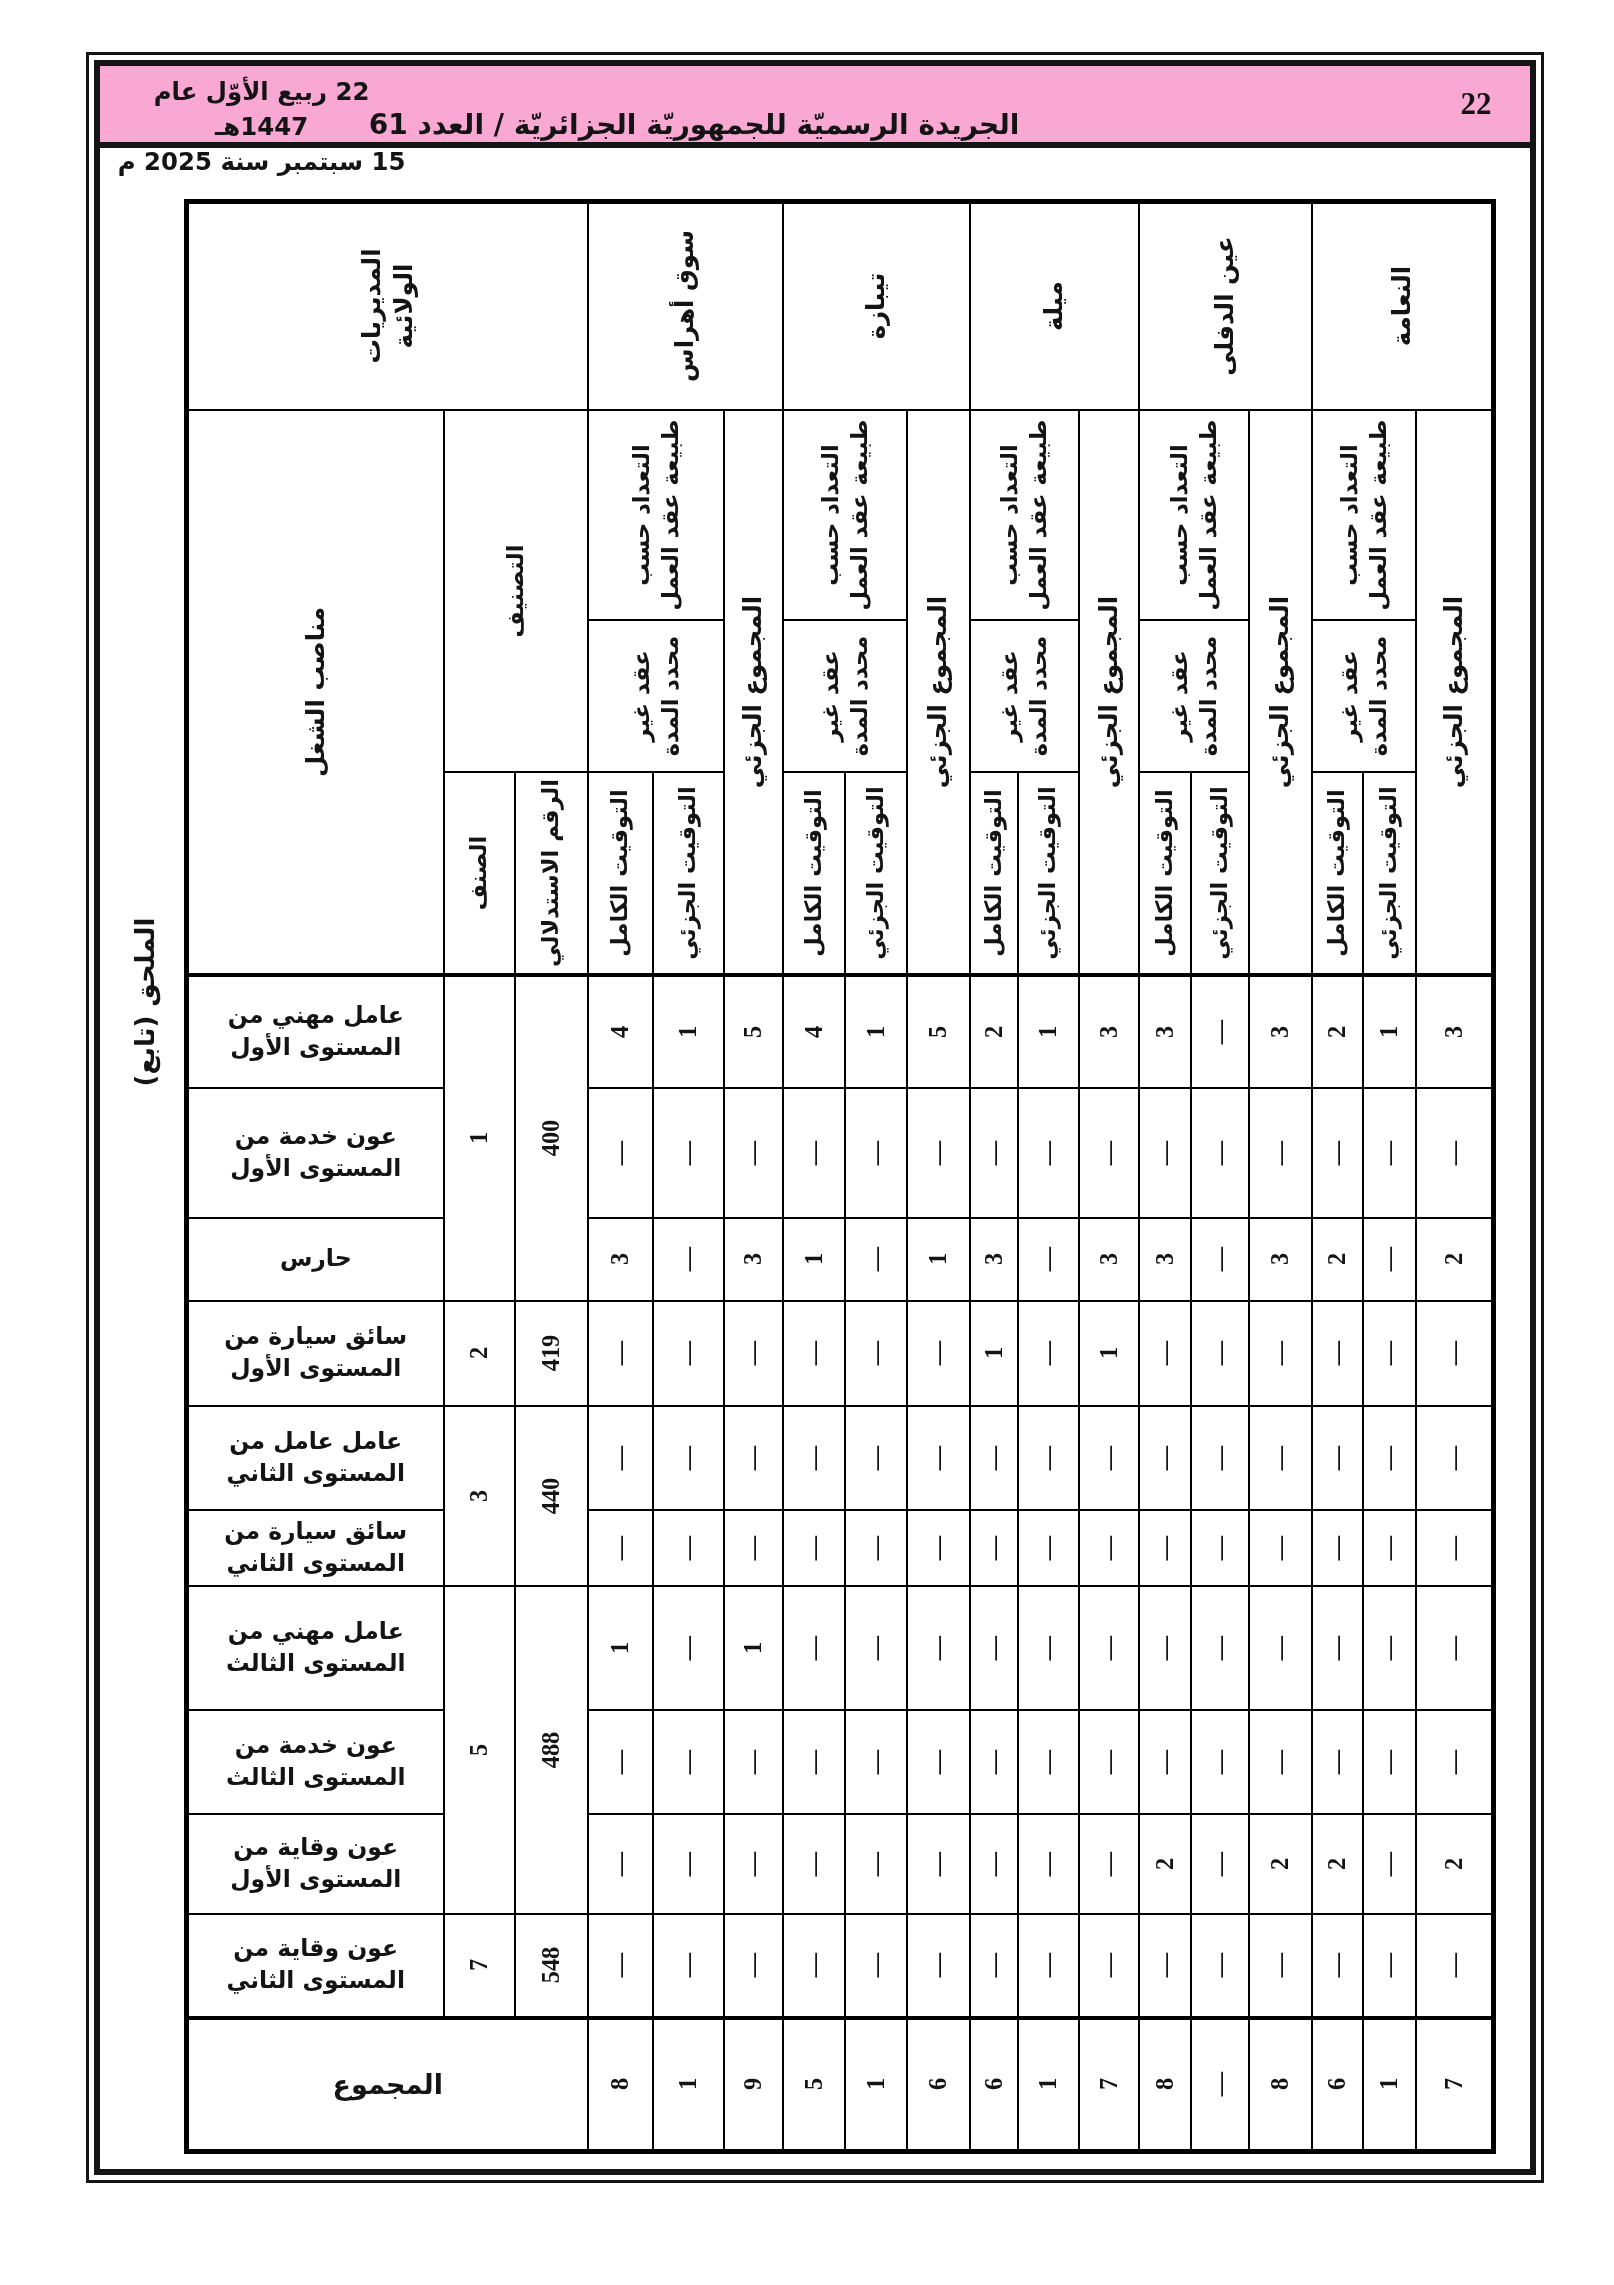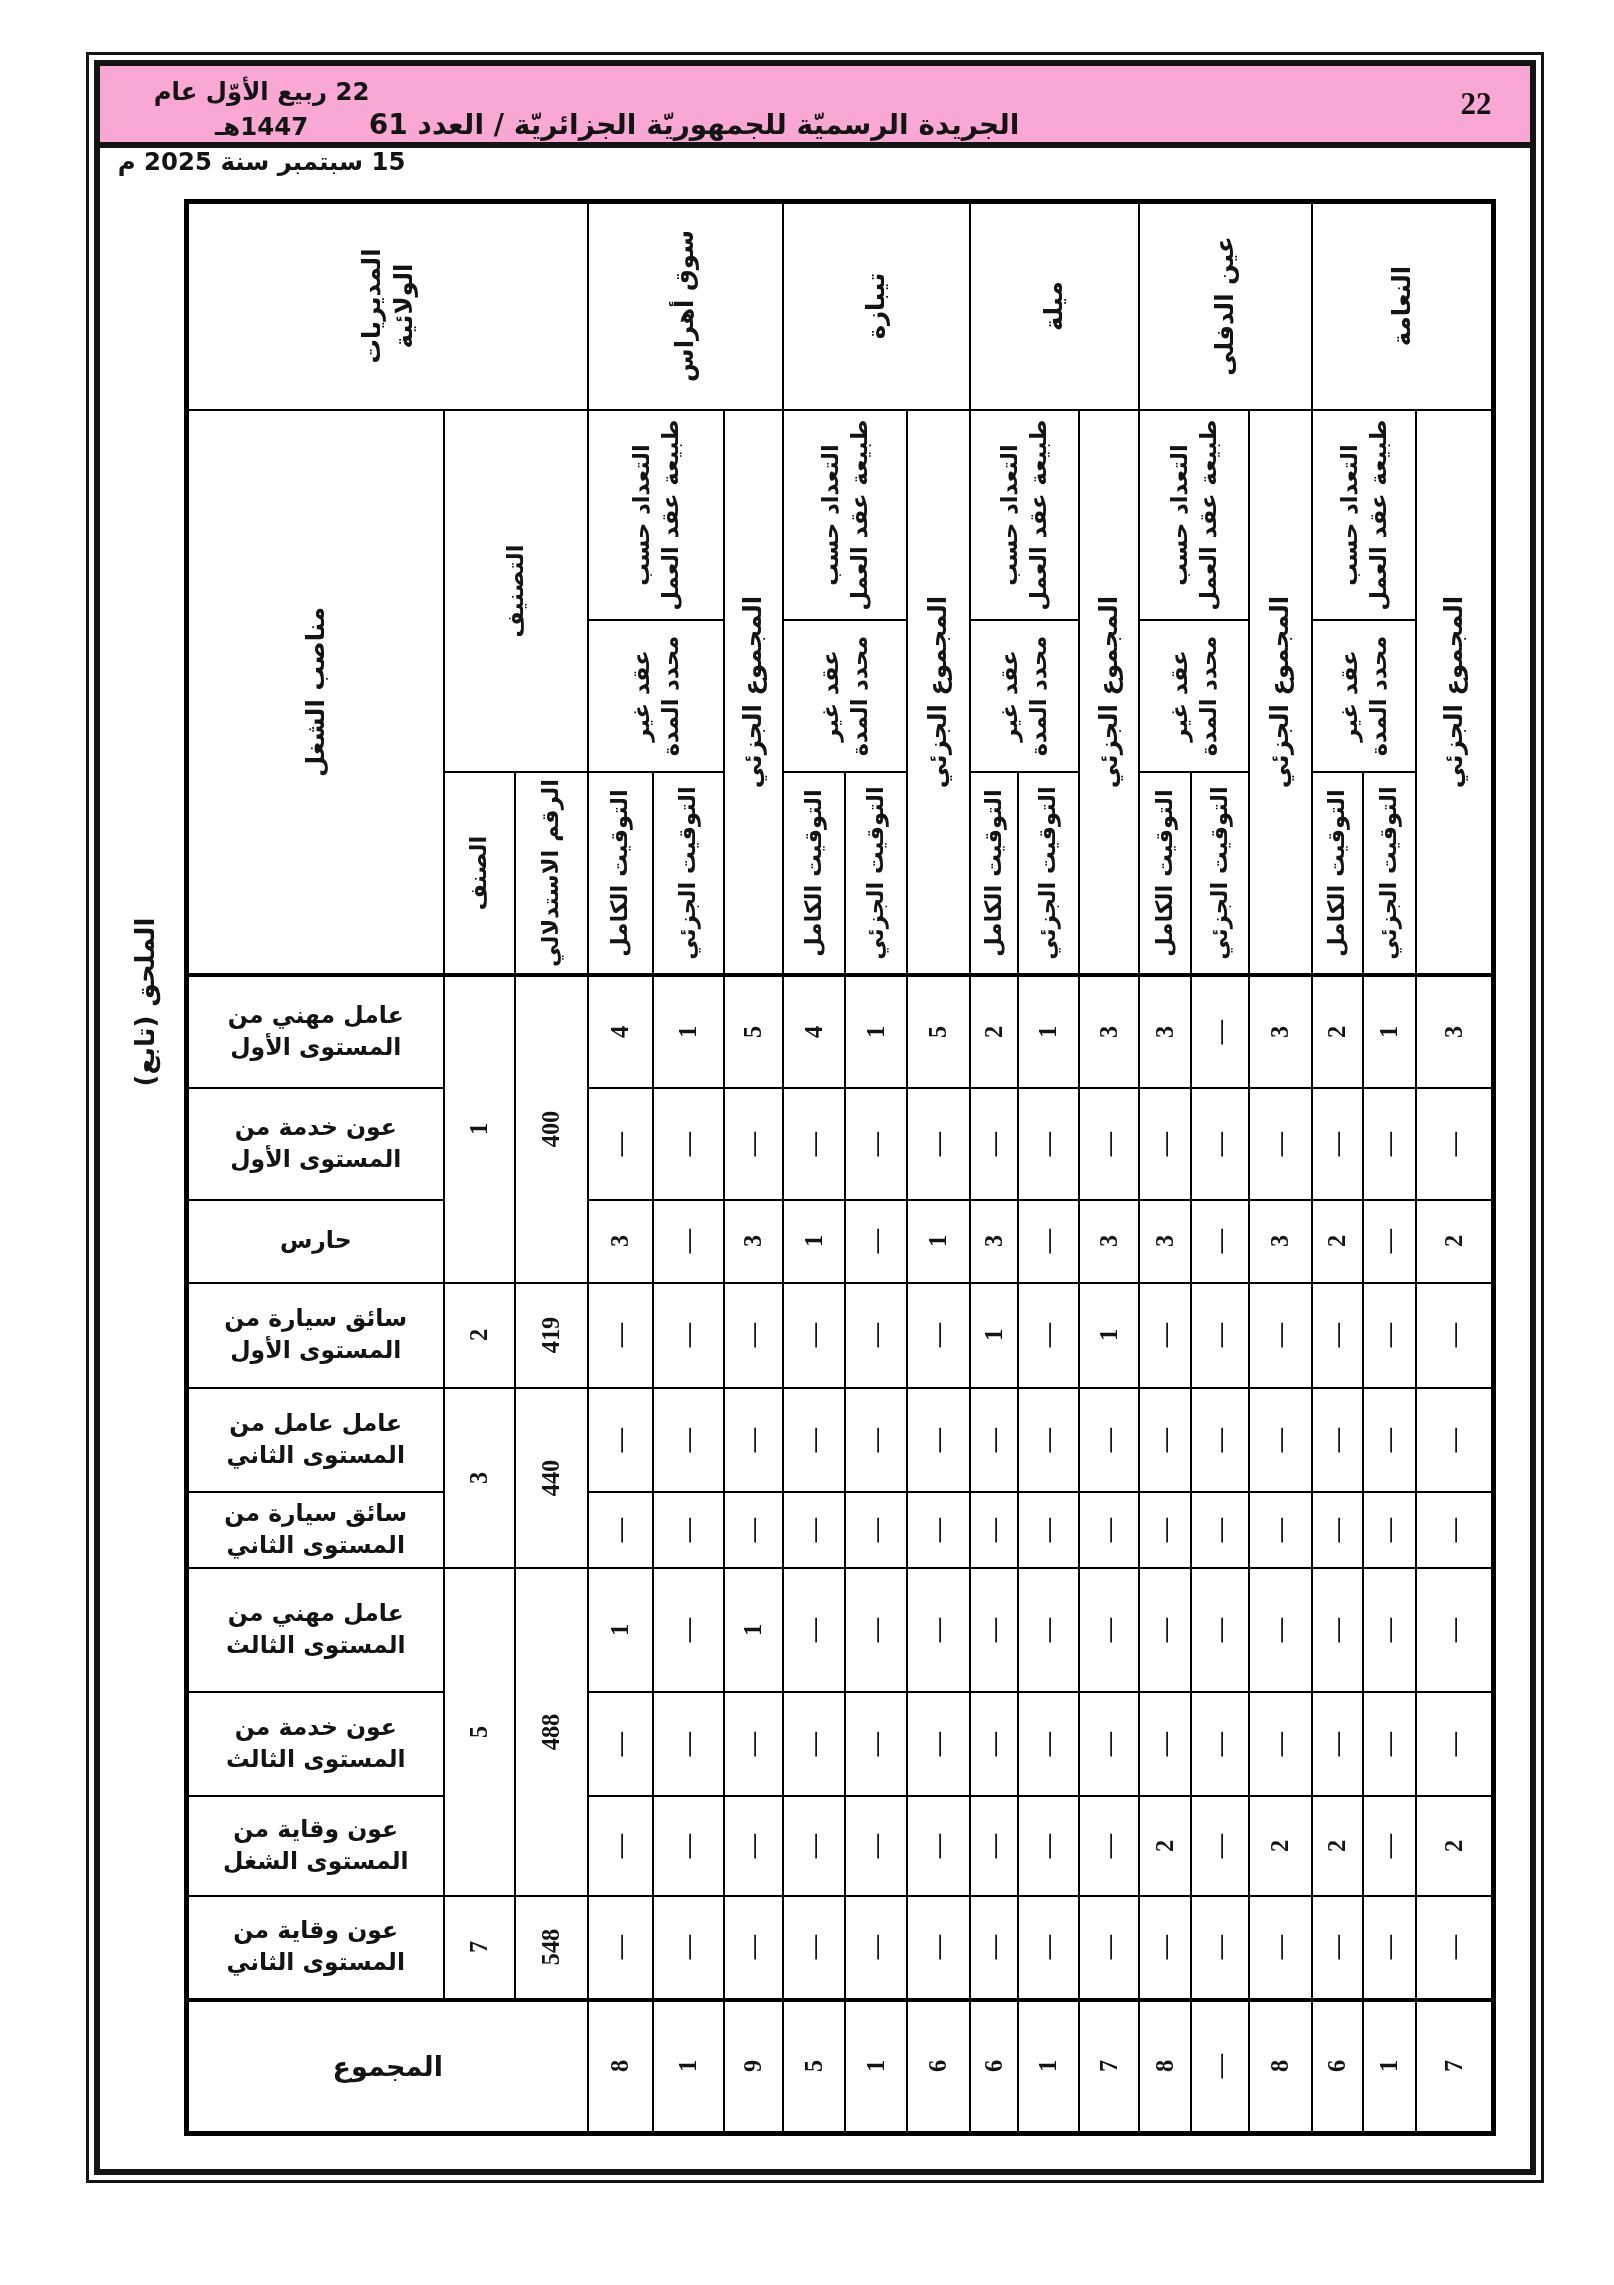--- a/index.html
+++ b/index.html
@@ -306,21 +306,21 @@
         <td class="gs">
           <span class="r num">2</span>
         </td>
         <td>
           <span class="r num">1</span>
         </td>
         <td>
           <span class="r num">3</span>
         </td>
       </tr>
-  <tr style="height:112px">
+  <tr style="height:130px">
     <td class="job">عون خدمة من المستوى الأول</td>
   <td class="gs">
           <span class="r num">—</span>
         </td>
         <td>
           <span class="r num">—</span>
         </td>
         <td>
           <span class="r num">—</span>
         </td>
@@ -661,21 +661,21 @@
           <span class="r num">—</span>
         </td>
         <td>
           <span class="r num">—</span>
         </td>
         <td>
           <span class="r num">—</span>
         </td>
       </tr>
   <tr style="height:100px">
-    <td class="job">عون وقاية من المستوى الشغل</td>
+    <td class="job">عون وقاية من المستوى الأول</td>
   <td class="gs">
           <span class="r num">—</span>
         </td>
         <td>
           <span class="r num">—</span>
         </td>
         <td>
           <span class="r num">—</span>
         </td>
         <td class="gs">

